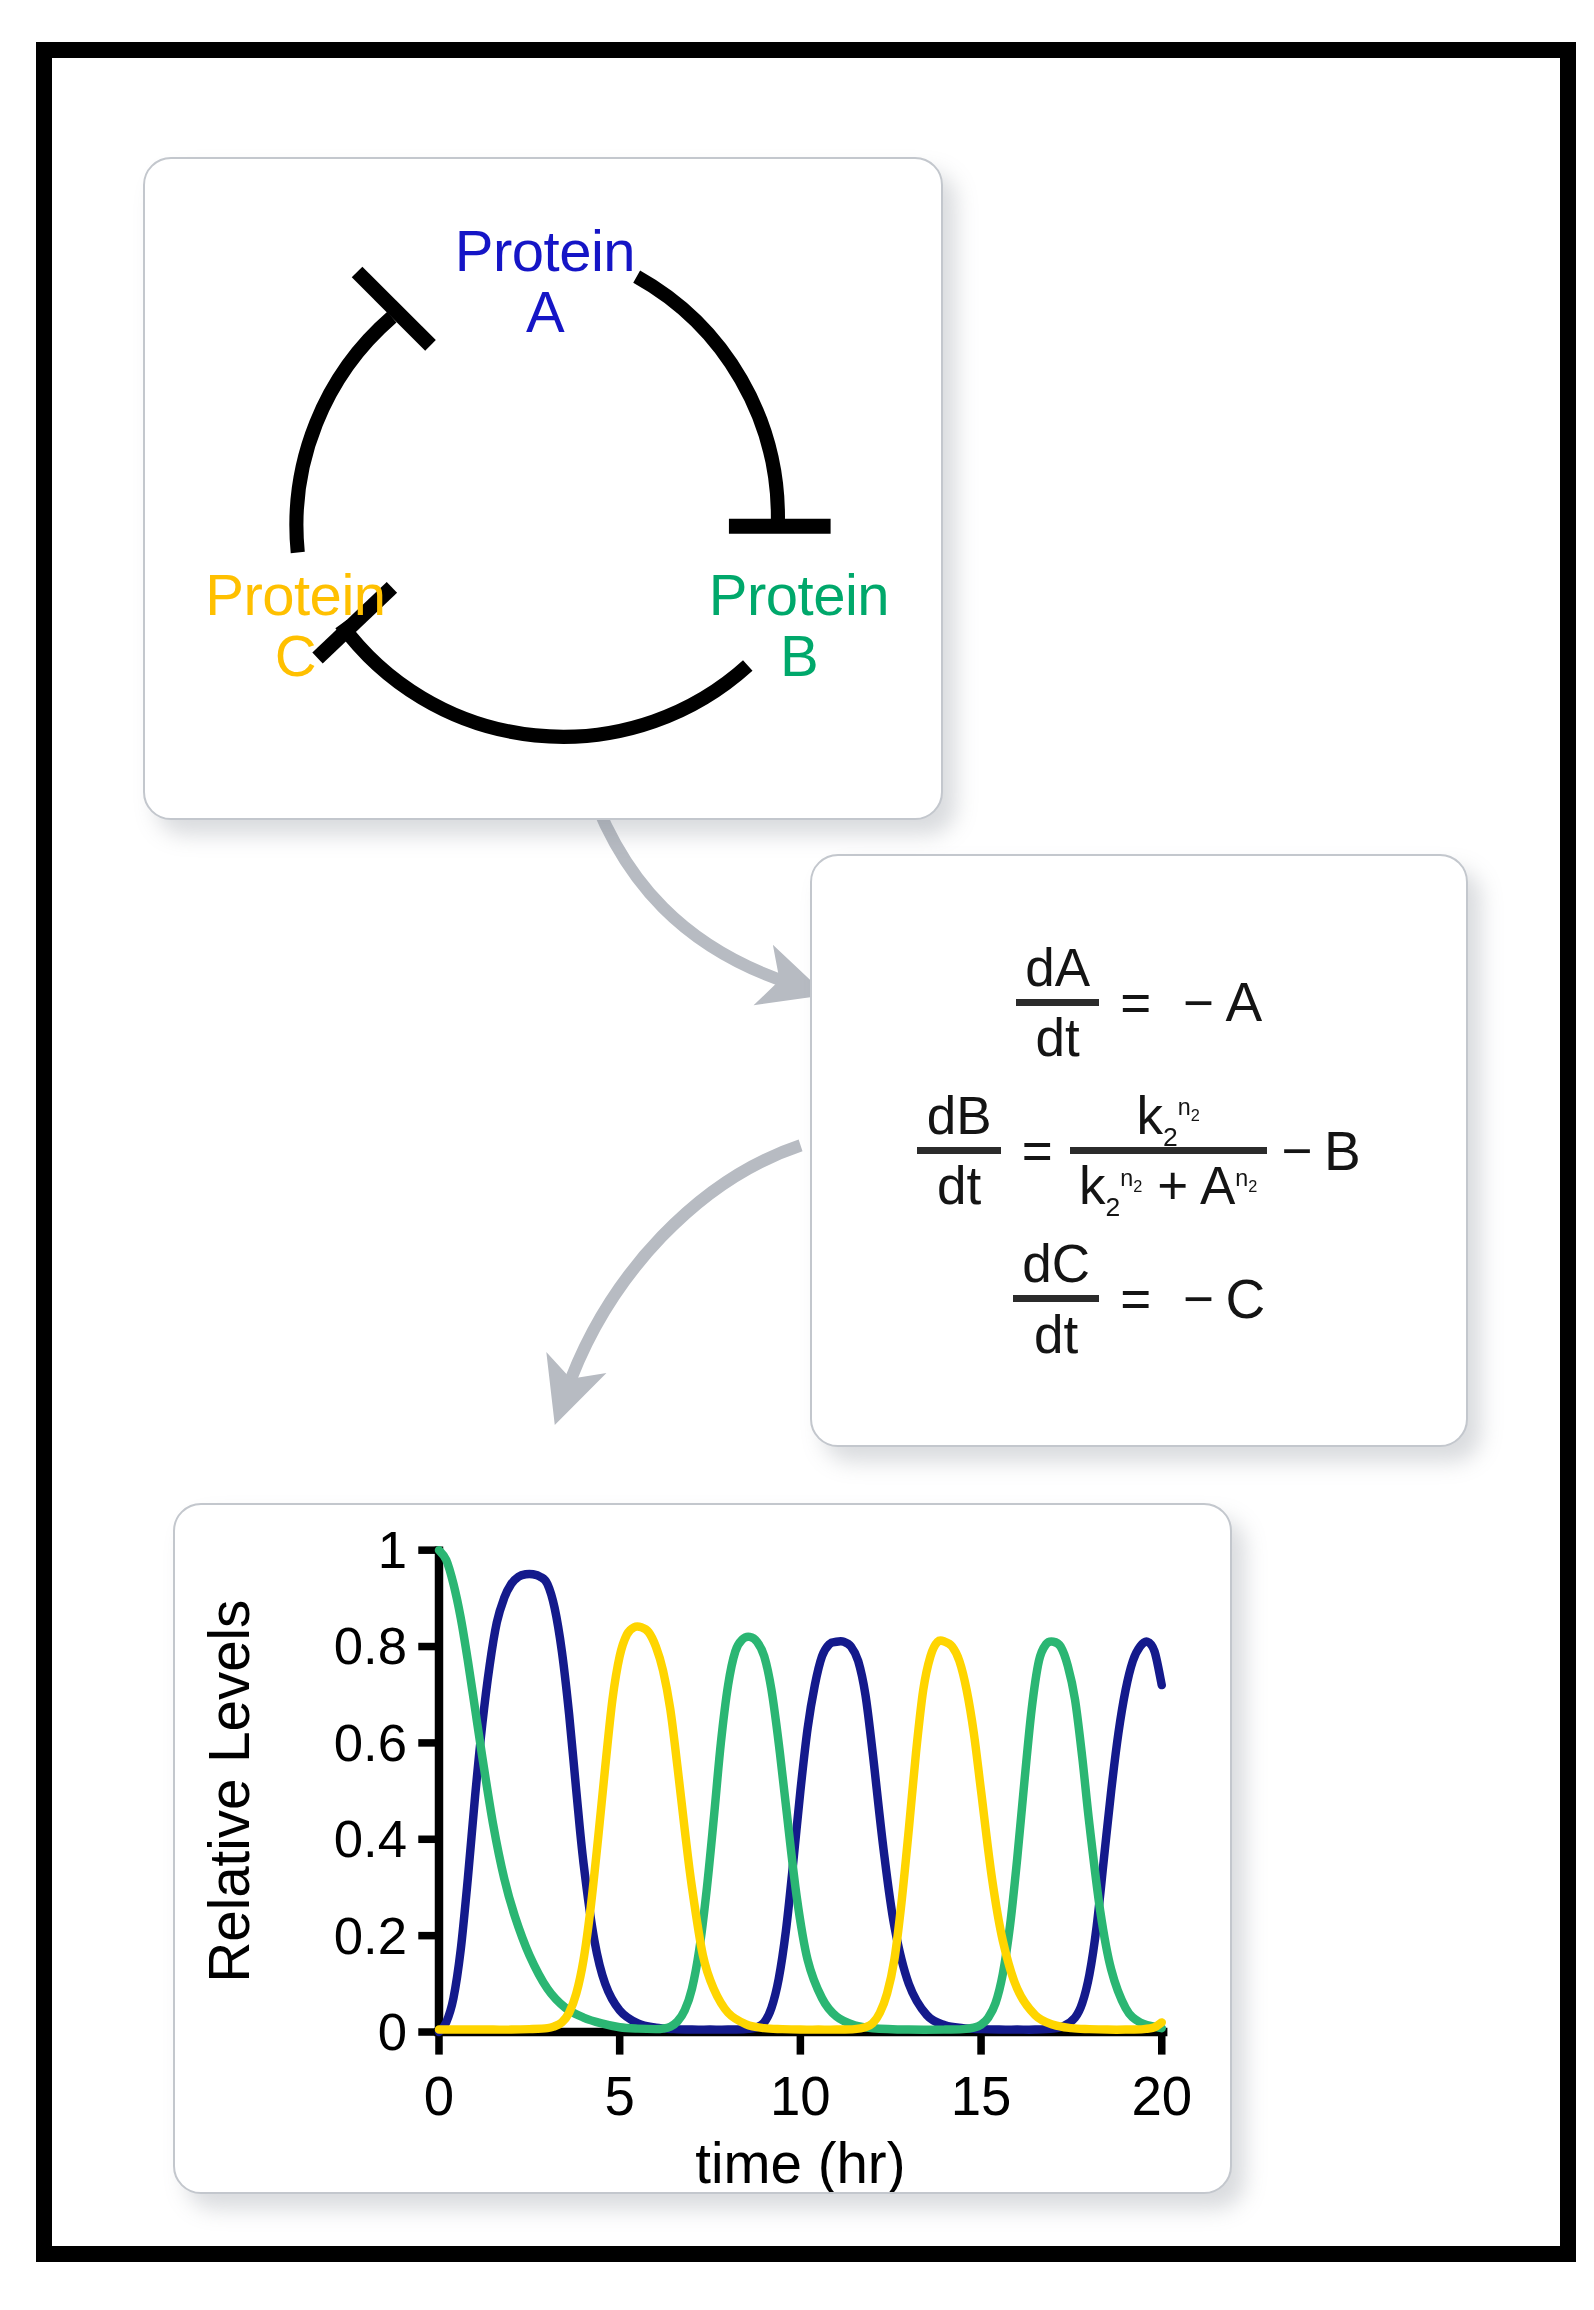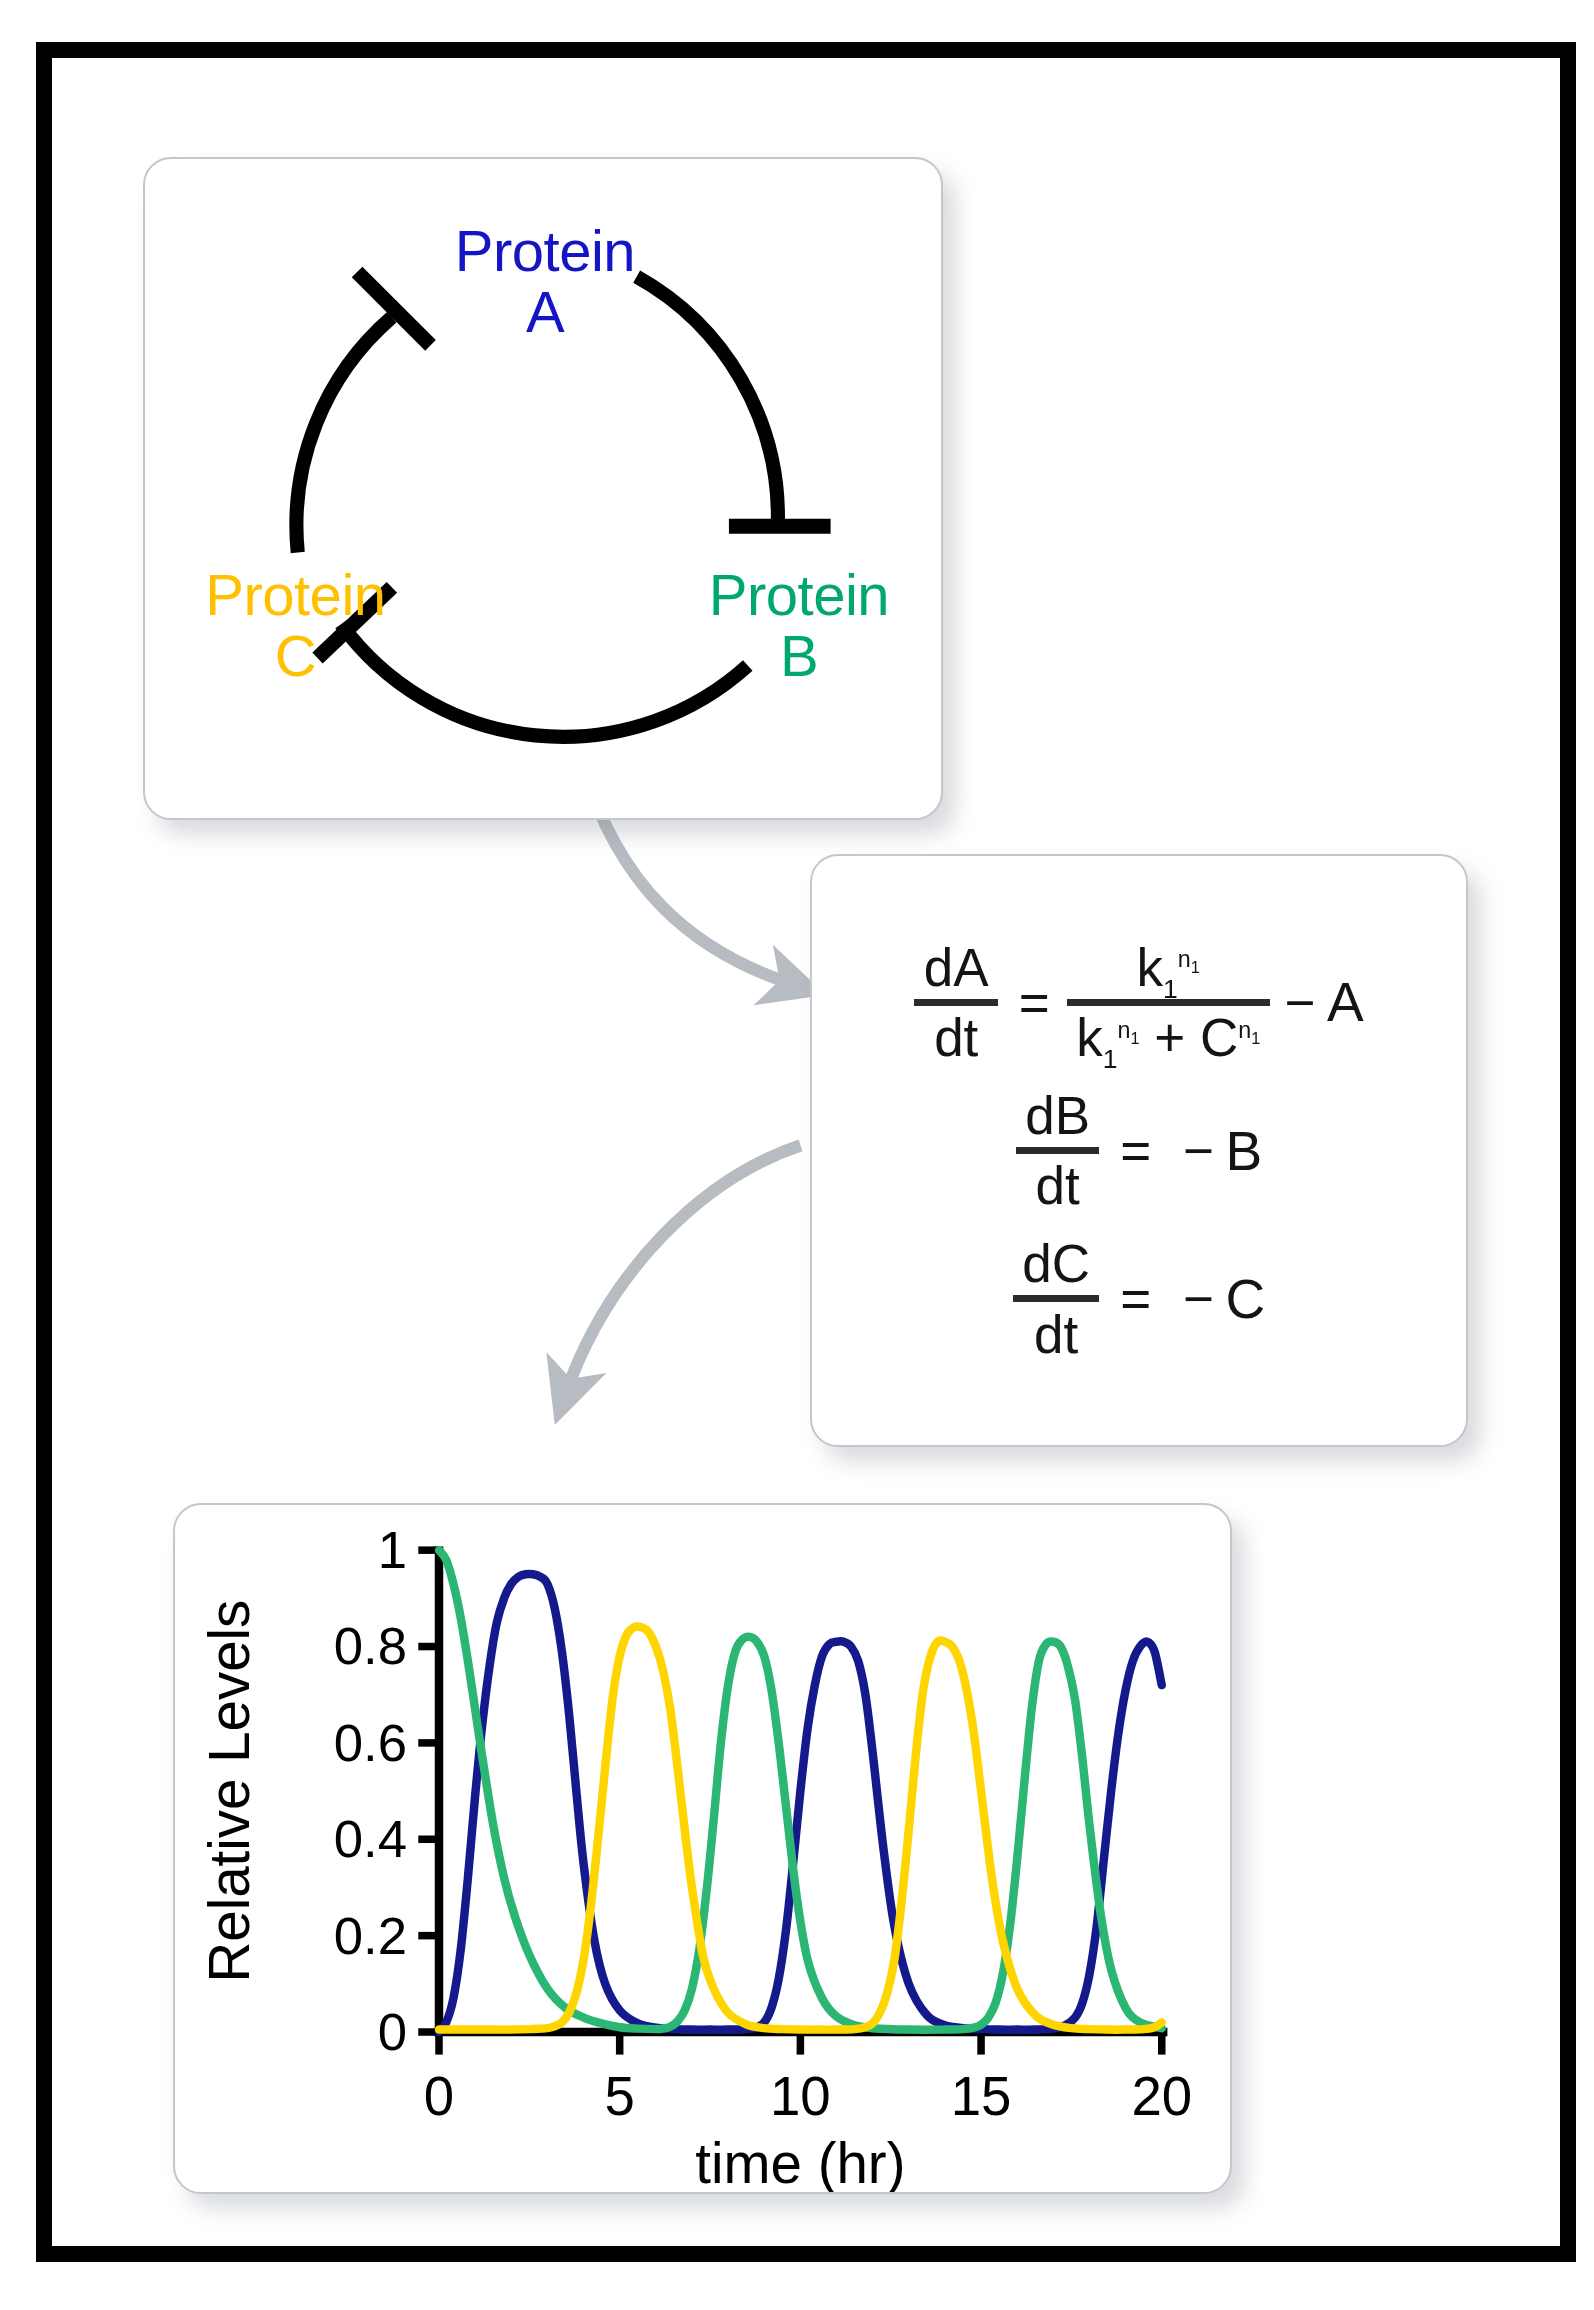--- a/index.html
+++ b/index.html
@@ -105,36 +105,36 @@
   <div class="card" id="eq-card">
     <div id="eq-inner">
 
       <div class="eq">
         <span class="frac lhs">
           <span class="num">dA</span>
           <span class="bar"></span>
           <span class="den">dt</span>
         </span>
         <span class="eqsign">=</span>
-        <span class="frac">
-          <span class="num"><span>k</span><sub class="k">1</sub><sup class="n"><span>n</span><sub>1</sub></sup></span>
-          <span class="bar"></span>
-          <span class="den"><span>k</span><sub class="k">1</sub><sup class="n"><span>n</span><sub>1</sub></sup> <span>+</span> <span>C</span><sup class="n"><span>n</span><sub>1</sub></sup></span>
-        </span>
         <span class="minus">−</span>
         <span class="rhsvar">A</span>
       </div>
 
       <div class="eq">
         <span class="frac lhs">
           <span class="num">dB</span>
           <span class="bar"></span>
           <span class="den">dt</span>
         </span>
         <span class="eqsign">=</span>
+        <span class="frac">
+          <span class="num"><span>k</span><sub class="k">2</sub><sup class="n"><span>n</span><sub>2</sub></sup></span>
+          <span class="bar"></span>
+          <span class="den"><span>k</span><sub class="k">2</sub><sup class="n"><span>n</span><sub>2</sub></sup> <span>+</span> <span>A</span><sup class="n"><span>n</span><sub>2</sub></sup></span>
+        </span>
         <span class="minus">−</span>
         <span class="rhsvar">B</span>
       </div>
 
       <div class="eq">
         <span class="frac lhs">
           <span class="num">dC</span>
           <span class="bar"></span>
           <span class="den">dt</span>
         </span>

